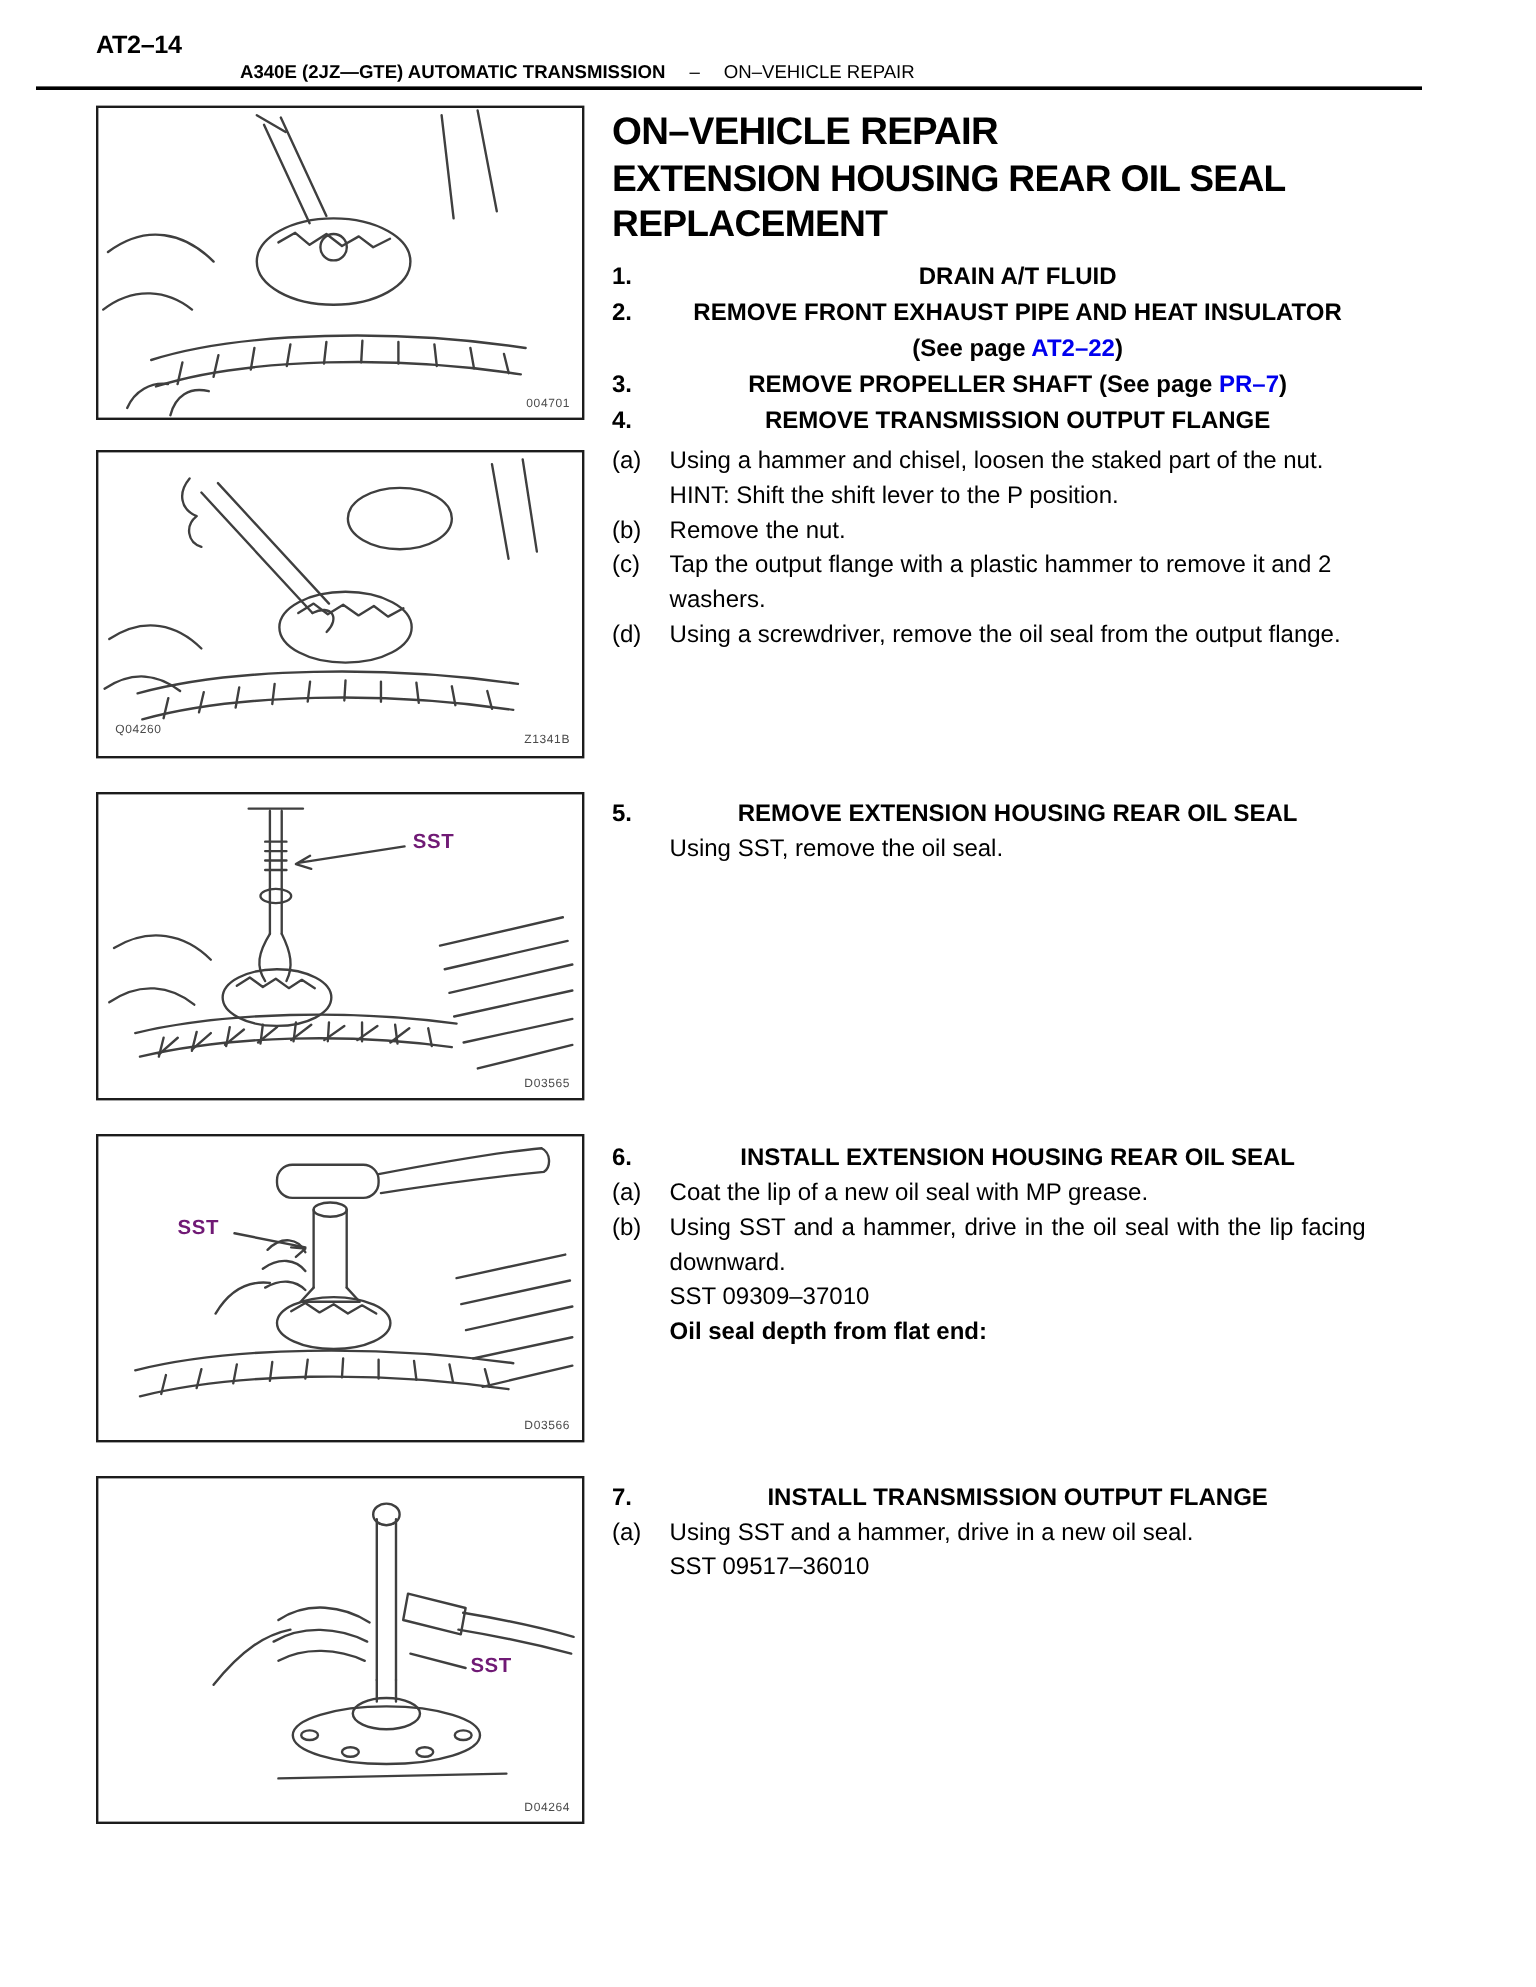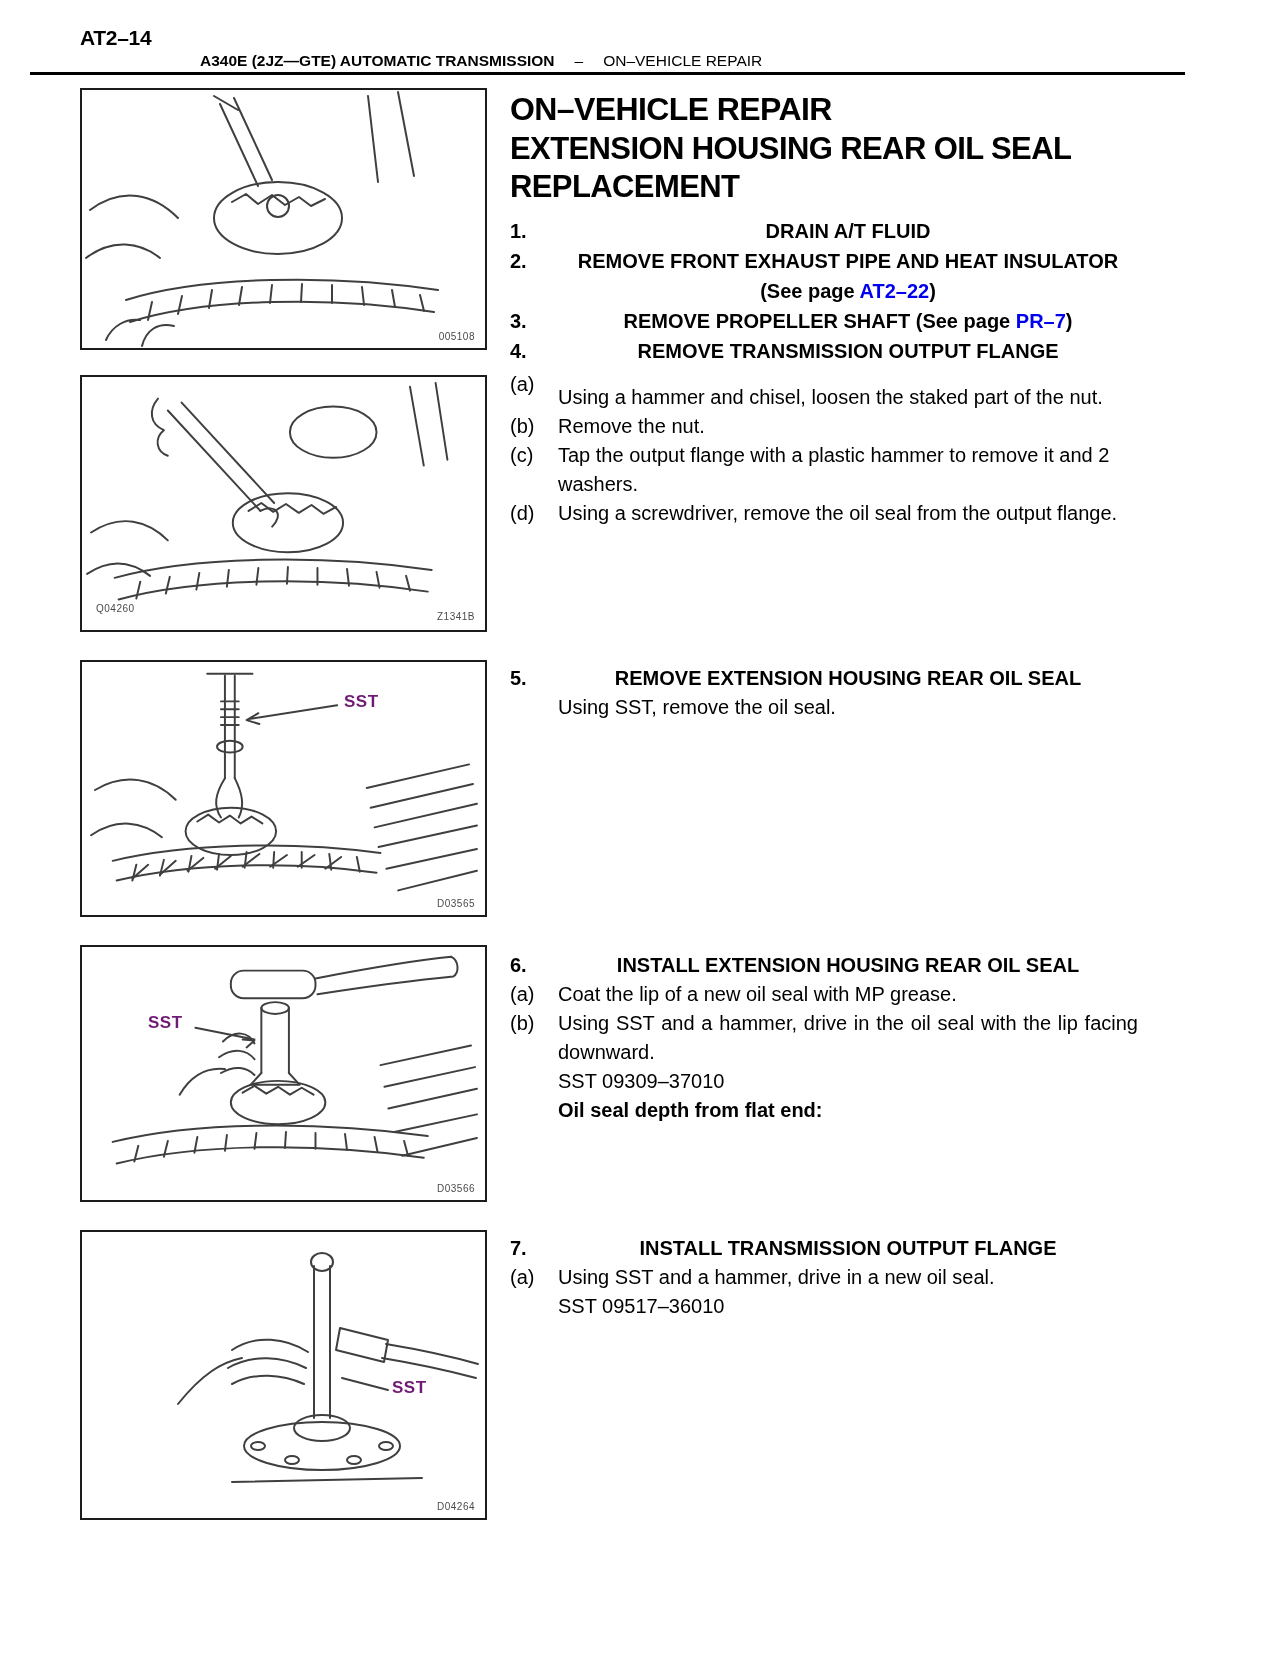--- a/index.html
+++ b/index.html
@@ -66,21 +66,21 @@
         <path d="M138,14 L176,96 M152,8 L190,90 M132,6 L156,20"></path>
         <ellipse cx="196" cy="128" rx="64" ry="36"></ellipse>
         <path d="M150,112 l14,-8 12,10 14,-9 13,10 14,-8 12,9 14,-7"></path>
         <circle cx="196" cy="116" r="11"></circle>
         <path d="M44,210 C120,186 250,184 356,200"></path>
         <path d="M48,232 C124,208 250,206 352,222"></path>
         <path d="M70,212 l-4,18 M100,206 l-4,18 M130,200 l-3,18 M160,197 l-3,18 M190,195 l-2,18 M220,194 l-1,18 M250,195 l0,18 M280,197 l2,18 M310,200 l3,17 M338,205 l4,16"></path>
         <path d="M60,256 C64,240 76,232 92,236 M24,250 C30,236 44,228 58,230"></path>
       </g>
     </svg>
-    <span class="fig-code code-br">005108</span>
+    <span class="fig-code code-br">004701</span>
   </div>
 
   <div class="figure-box" id="fig2">
     <svg viewBox="0 0 403 257">
       <g class="sketch">
         <path d="M84,34 L178,136 M98,26 L192,128"></path>
         <path d="M74,22 C64,34 66,48 80,54 C70,62 72,76 84,80"></path>
         <path d="M178,136 C194,128 202,140 190,152"></path>
         <ellipse cx="252" cy="56" rx="44" ry="26"></ellipse>
         <ellipse cx="206" cy="148" rx="56" ry="30"></ellipse>
@@ -186,21 +186,22 @@
       <div class="step-row">
         <span class="step-num">4.</span>
         <span class="step-body">REMOVE TRANSMISSION OUTPUT FLANGE</span>
       </div>
     </div>
 
     <div class="substeps" style="margin-top:4px;">
       <div class="sub-row">
         <span class="sub-label">(a)</span>
         <span class="sub-body">
-          <span style="display:block;margin-top:13px;">Using a hammer and chisel, loosen the staked part of the nut.</span>
+          <span style="display:block;">Using a hammer and chisel, loosen the staked part of the nut.</span>
+          <span style="display:block;">HINT: Shift the shift lever to the P position.</span>
         </span>
       </div>
       <div class="sub-row">
         <span class="sub-label">(b)</span>
         <span class="sub-body">Remove the nut.</span>
       </div>
       <div class="sub-row">
         <span class="sub-label">(c)</span>
         <span class="sub-body">Tap the output flange with a plastic hammer to remove it and 2 washers.</span>
       </div>

